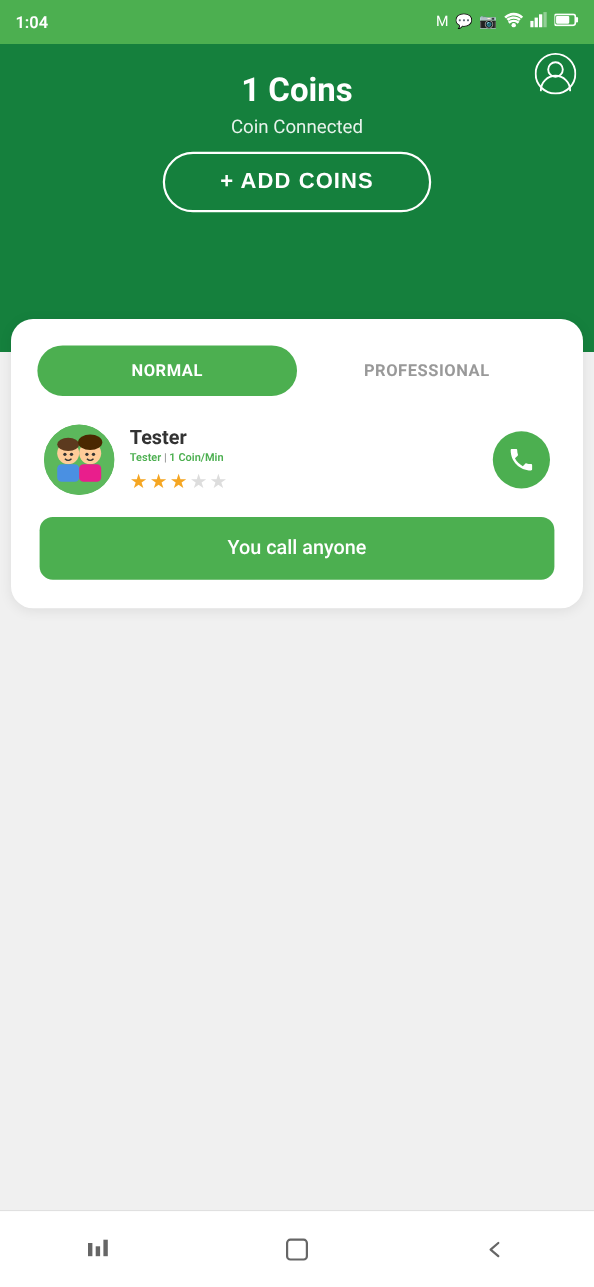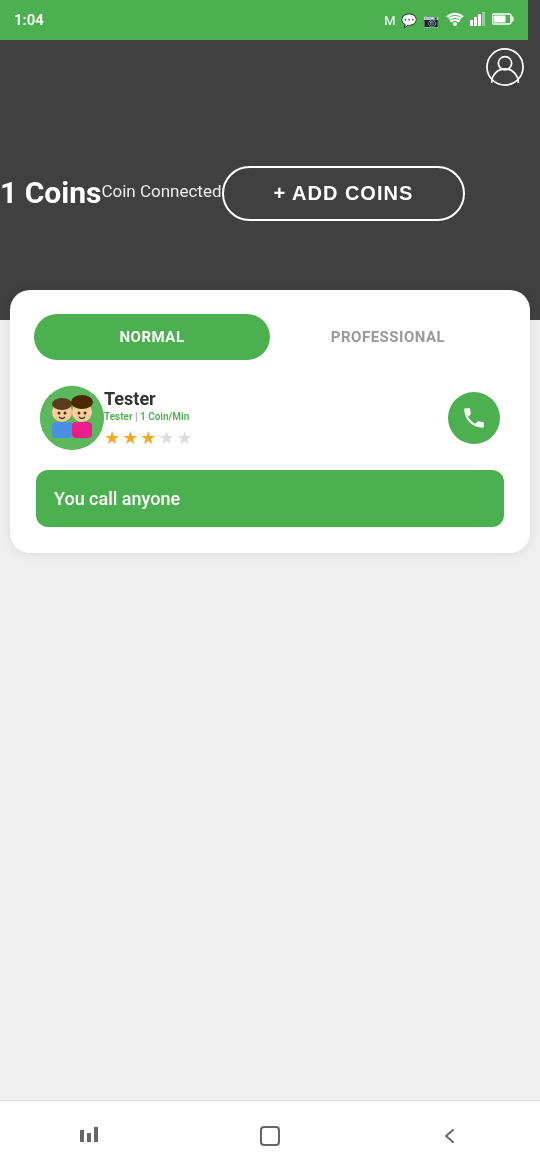--- a/index.html
+++ b/index.html
@@ -10,21 +10,21 @@
       height: 1170px;
       font-family: 'Roboto', Arial, sans-serif;
       background: #f0f0f0;
       overflow: hidden;
       position: relative;
     }
 
     
     .status-bar {
       position: absolute;
-      top: 0; left: 0; right: 12px;
+      top: 0; left: 0; right: 0;
       height: 40px;
       background: #4caf50;
       display: flex;
       align-items: center;
       justify-content: space-between;
       padding: 0 14px;
       z-index: 10;
       text-align: right;
     }
     .status-time {
@@ -40,23 +40,23 @@
     .status-icon {
       color: white;
       font-size: 13px;
     }
 
     
     .header {
       position: absolute;
       top: 0; left: 0; right: 0;
       height: 320px;
-      background: #404040;
-      display: flex;
-      flex-direction: row;
+      background: #15803d;
+      display: flex;
+      flex-direction: column;
       align-items: center;
       padding-top: 55px;
     }
 
     .profile-icon {
       position: absolute;
       top: 48px;
       right: 16px;
       width: 38px;
       height: 38px;
@@ -132,20 +132,21 @@
     .tab.inactive {
       background: transparent;
       color: #999;
     }
 
     
     .user-item {
       display: flex;
       align-items: center;
       padding: 16px 16px;
+      gap: 14px;
     }
 
     .user-avatar {
       width: 64px;
       height: 64px;
       border-radius: 50%;
       background: #5cb85c;
       overflow: hidden;
       flex-shrink: 0;
       display: flex;
@@ -189,20 +190,21 @@
       border: none;
       flex-shrink: 0;
     }
 
     
     .call-anyone-banner {
       margin: 4px 12px 12px 12px;
       background: #4caf50;
       border-radius: 12px;
       padding: 18px;
+      text-align: center;
       color: white;
       font-size: 18px;
       font-weight: 500;
     }
 
     
     .bottom-nav {
       position: absolute;
       bottom: 0; left: 0; right: 0;
       height: 70px;

